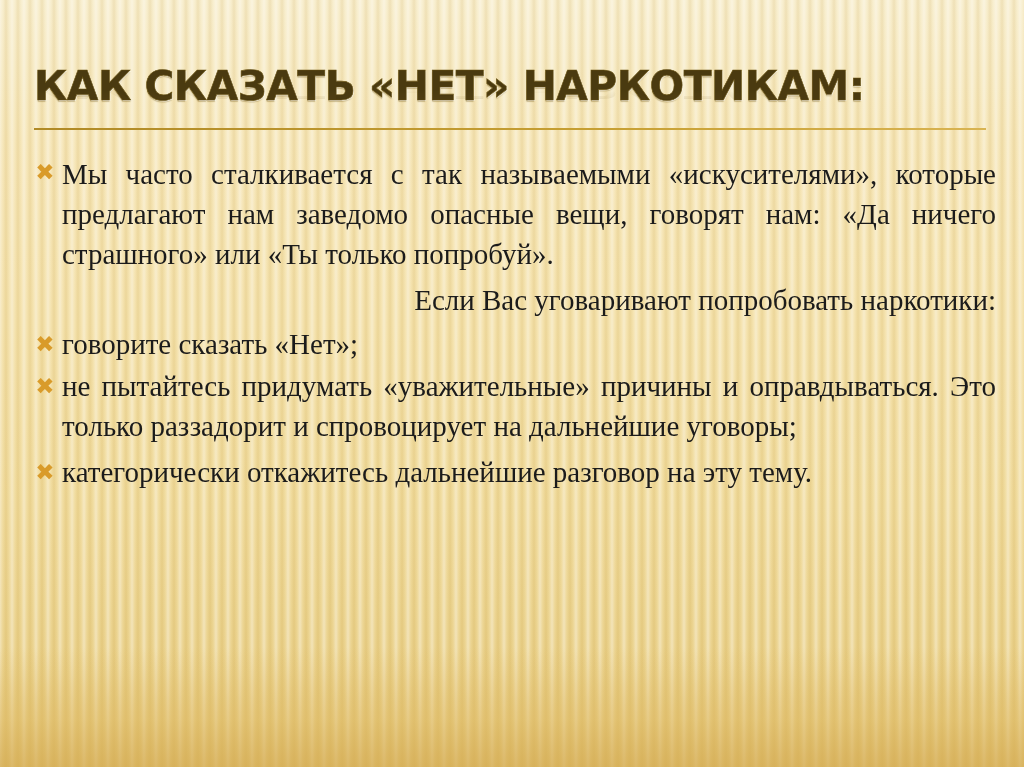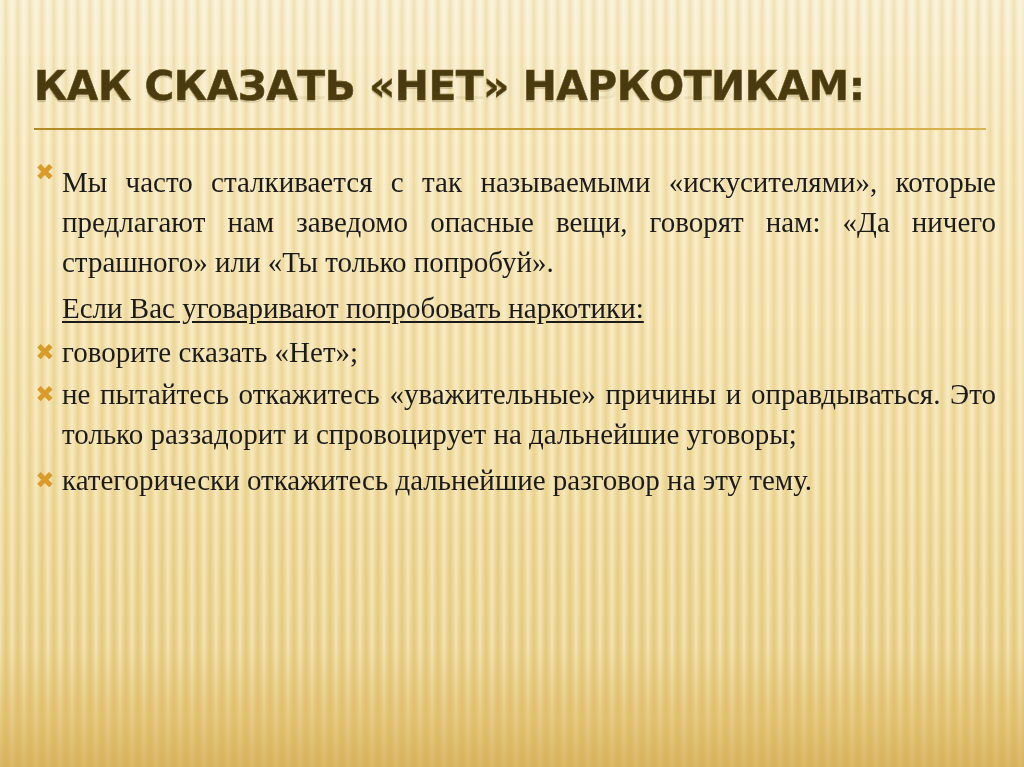--- a/index.html
+++ b/index.html
@@ -122,28 +122,27 @@
     line-height: 40px;
     color: #1b1b1b;
     text-align: justify;
     text-justify: inter-word;
     hyphens: none;
   }
   .text.lead {
     text-indent: 0;
   }
   .text.underlined {
-    text-decoration: underline;
     text-underline-offset: 3px;
-    text-align: left;
+    text-align: right;
   }
   .text.last-left {
     text-align: justify;
   }
-  .p1 .text { margin-top: 10px; }
+  .p1 .text { margin-top: 2px; }
   .p2 { margin-top: 6px; }
   .p3 { margin-top: 4px; }
   .p4 { margin-top: 2px; }
   .p5 { margin-top: 6px; }
 </style>
 </head>
 <body>
 
 <div class="slide">
 
@@ -165,21 +164,21 @@
       <div class="text underlined">Если Вас уговаривают попробовать наркотики:</div>
     </div>
 
     <div class="para p3">
       <div class="bullet">✖</div>
       <div class="text">говорите сказать «Нет»;</div>
     </div>
 
     <div class="para p4">
       <div class="bullet">✖</div>
-      <div class="text">не пытайтесь откажитесь «уважительные» причины и оправдываться. Это только раззадорит и спровоцирует на дальнейшие уговоры;</div>
+      <div class="text">не пытайтесь придумать «уважительные» причины и оправдываться. Это только раззадорит и спровоцирует на дальнейшие уговоры;</div>
     </div>
 
     <div class="para p5">
       <div class="bullet">✖</div>
       <div class="text last-left">категорически откажитесь дальнейшие разговор на эту тему.</div>
     </div>
 
   </div>
 </div>
 

